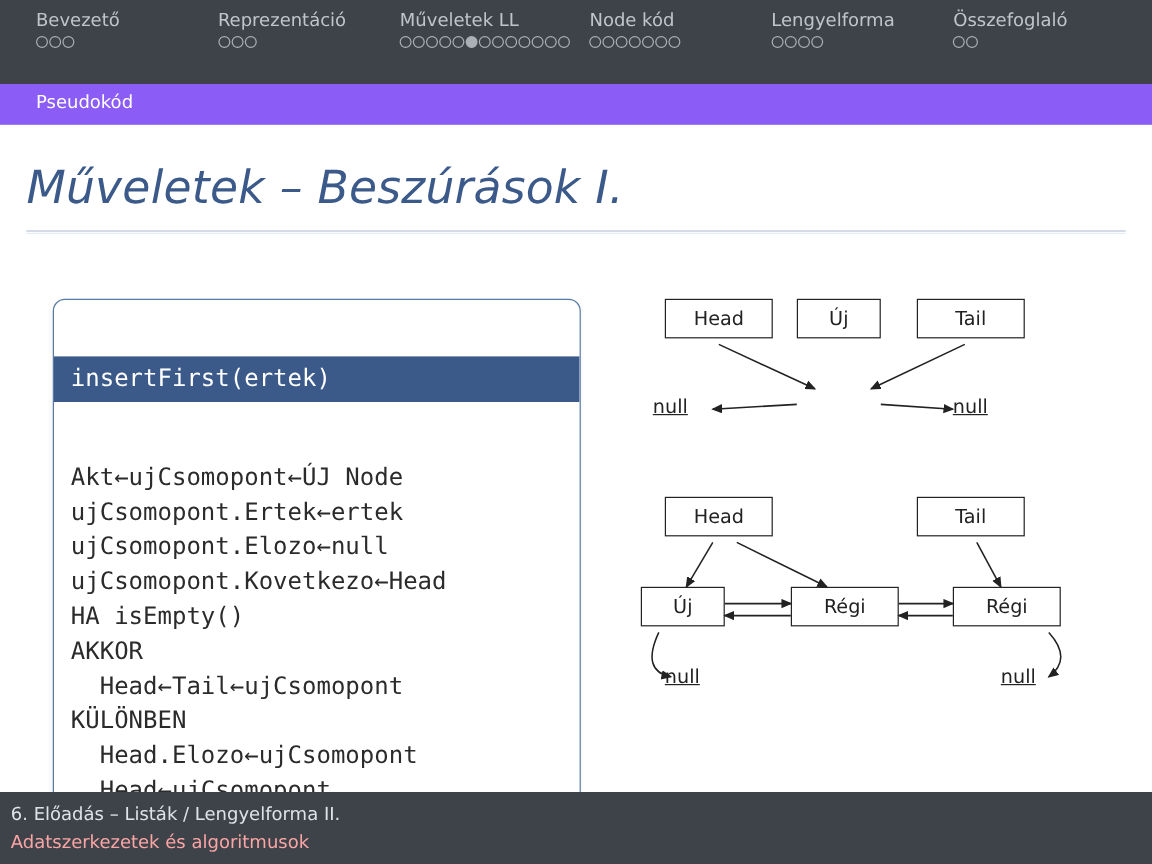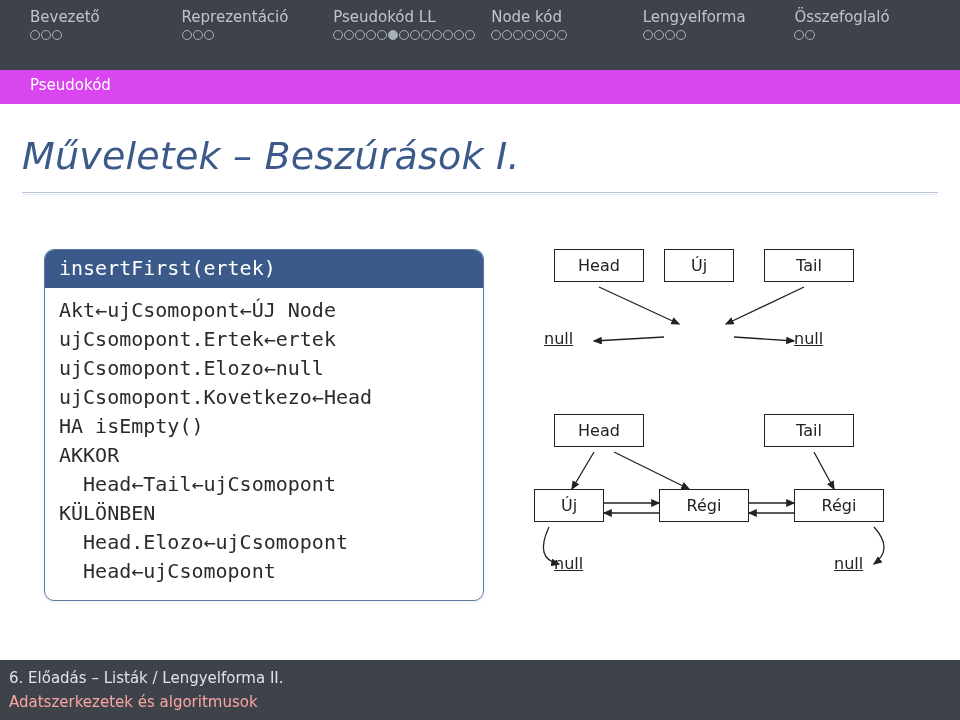--- a/index.html
+++ b/index.html
@@ -29,21 +29,21 @@
   .dots { display:flex; gap:1px; }
   .dot {
     width: 10px; height: 10px; border-radius: 50%;
     border: 1px solid #aab0b8;
   }
   .dot.fill { background: #aab0b8; }
   .subheader {
     color: #fff;
     font-size: 15px;
     padding: 6px 30px 10px;
-    background: #d946ef;
+    background: #8b5cf6;
   }
   .title-wrap {
     margin: 16px 22px 0;
     padding: 14px 0 14px 0;
     border-bottom: 1px solid #b8c4d6;
     position: relative;
   }
   .title-wrap::after{
     content:"";
     position:absolute;
@@ -69,28 +69,30 @@
     background: #fff;
     box-shadow: 0 1px 3px rgba(0,0,0,0.08);
     overflow:hidden;
   }
   .code-head {
     background: #3b5a8a;
     color: #fff;
     font-family: "DejaVu Sans Mono","Courier New",monospace;
     font-size: 20px;
     padding: 6px 14px 8px;
+    margin-top: 47px;
   }
   .code-body {
     font-family: "DejaVu Sans Mono","Courier New",monospace;
     font-size: 20px;
     color: #2b2b2b;
     padding: 8px 14px 14px;
     line-height: 1.45;
     white-space: pre;
+    margin-top: 40px;
   }
   .diagram {
     flex:1;
     position:relative;
     font-family:"DejaVu Sans","Helvetica",sans-serif;
     font-size:16px;
     color:#222;
   }
   .box {
     position:absolute;
@@ -124,21 +126,21 @@
     </div>
     <div class="nav-item">
       <span class="nav-label">Reprezentáció</span>
       <div class="dots">
         <span class="dot"></span>
         <span class="dot"></span>
         <span class="dot"></span>
       </div>
     </div>
     <div class="nav-item">
-      <span class="nav-label">Pseudokód LL</span>
+      <span class="nav-label">Műveletek LL</span>
       <div class="dots">
         <span class="dot"></span>
         <span class="dot"></span>
         <span class="dot"></span>
         <span class="dot"></span>
         <span class="dot"></span>
         <span class="dot fill"></span>
         <span class="dot"></span>
         <span class="dot"></span>
         <span class="dot"></span>

